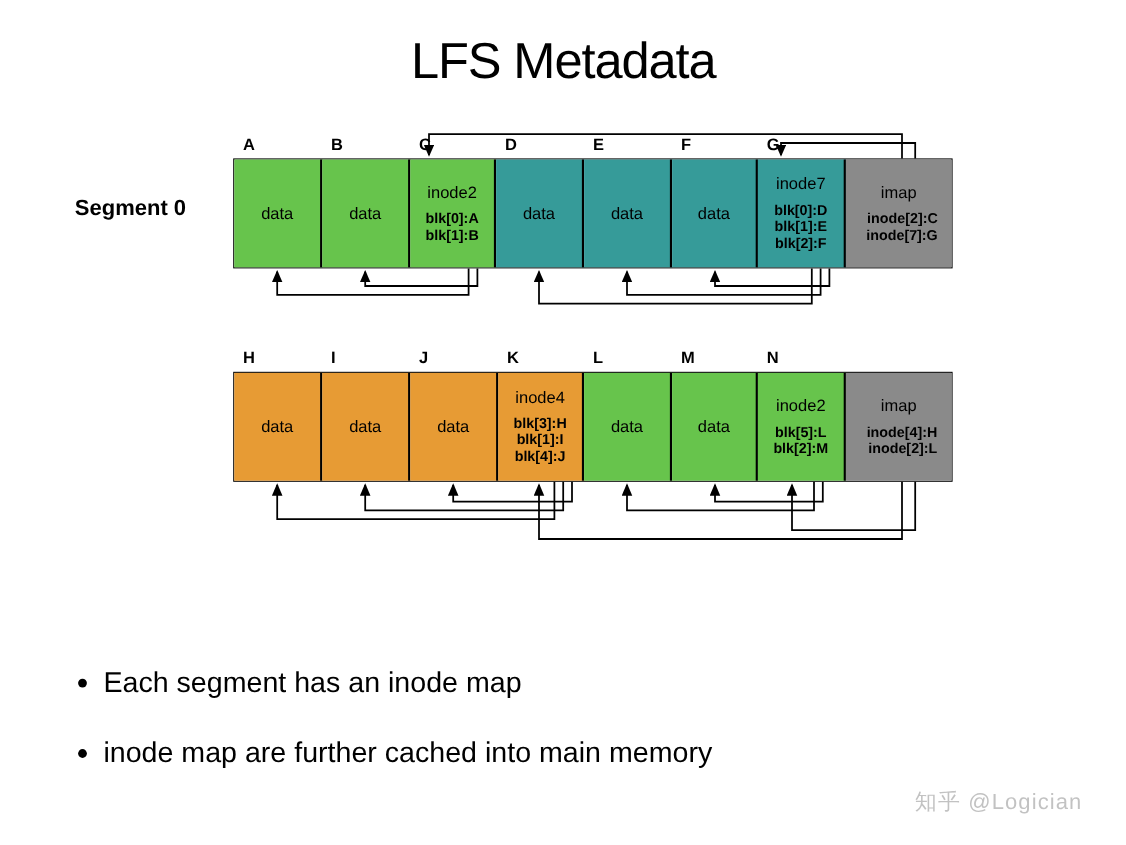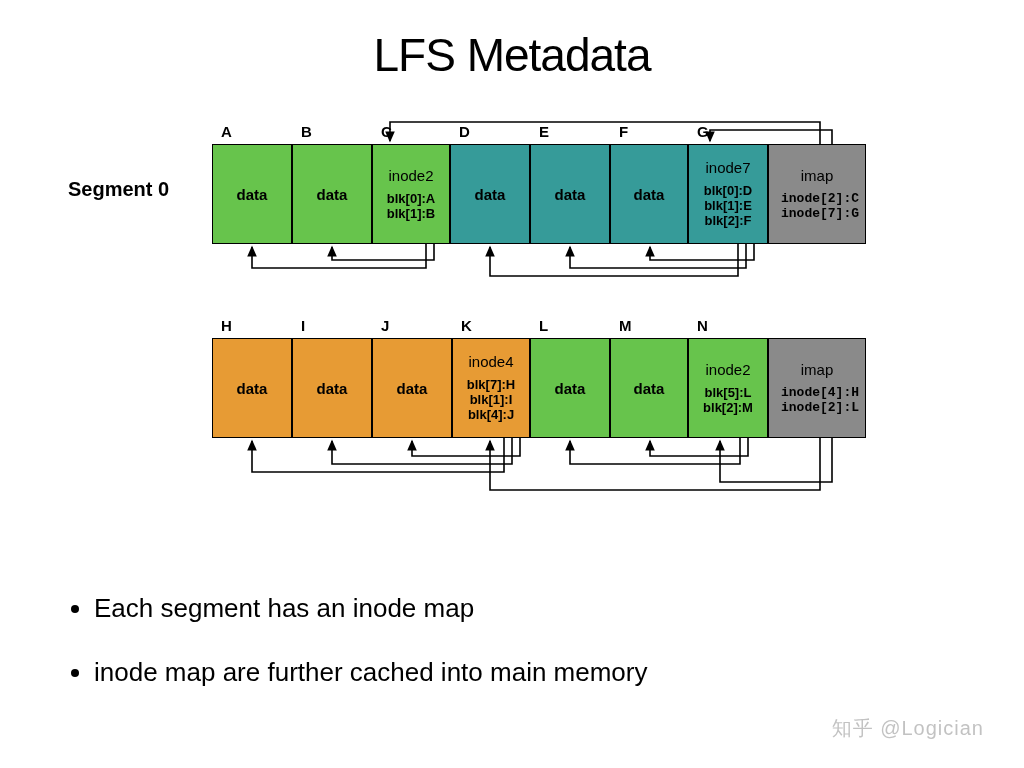--- a/index.html
+++ b/index.html
@@ -37,42 +37,42 @@
     display: flex;
     flex-direction: column;
     align-items: center;
     justify-content: center;
     font-size: 15px;
     font-weight: 700;
     position: relative;
     text-align: center;
   }
   .block:last-child { border-right: none; }
-  .data { font-weight: 700; }
+  .data { font-weight: 400; }
   .block .hdr { margin-bottom: 8px; font-weight:400; }
   .lines { font-size: 13px; font-weight:700; line-height:1.15; }
   .imap .hdr { text-align:center; }
-  .imap .lines { text-align:right; padding-left:6px;font-family:Liberation Mono, monospace; }
+  .imap .lines { text-align:right; padding-left:6px; }
   .letter {
     position: absolute;
     top: -22px;
     left: 8px;
     font-size: 15px;
     font-weight: 700;
   }
   .green  { background: #67c44c; }
   .teal   { background: #369b99; }
   .orange { background: #e79b34; }
   .gray   { background: #8a8a8a; }
   .bullets {
     margin: 0 70px;
     font-size: 26px;
     line-height: 1.3;
   }
-  .bullets li { margin-bottom: 30px; list-style: disc; margin-left:24px; }
+  .bullets li { margin-bottom: 30px; list-style: disc; margin-left:24px;margin-top:12px; }
   .watermark {
     position: absolute;
     right: 40px; bottom: 26px;
     font-size: 20px;
     color: rgba(120,120,120,0.45);
     font-family: "PingFang SC","Microsoft Yahei",sans-serif;
     letter-spacing:1px;
   }
   svg.arrows {
     position:absolute;
@@ -145,21 +145,21 @@
         <div class="data">data</div>
       </div>
       <div class="block orange" style="width: 80px;">
         <div class="letter">J</div>
         <div class="data">data</div>
       </div>
       <div class="block orange" style="width: 78px;">
         <div class="letter">K</div>
         <div class="hdr">inode4</div>
         <div class="lines">
-          <div>blk[7]:H</div>
+          <div>blk[3]:H</div>
           <div>blk[1]:I</div>
           <div>blk[4]:J</div>
         </div>
       </div>
       <div class="block green" style="width: 80px;">
         <div class="letter">L</div>
         <div class="data">data</div>
       </div>
       <div class="block green" style="width: 78px;">
         <div class="letter">M</div>

